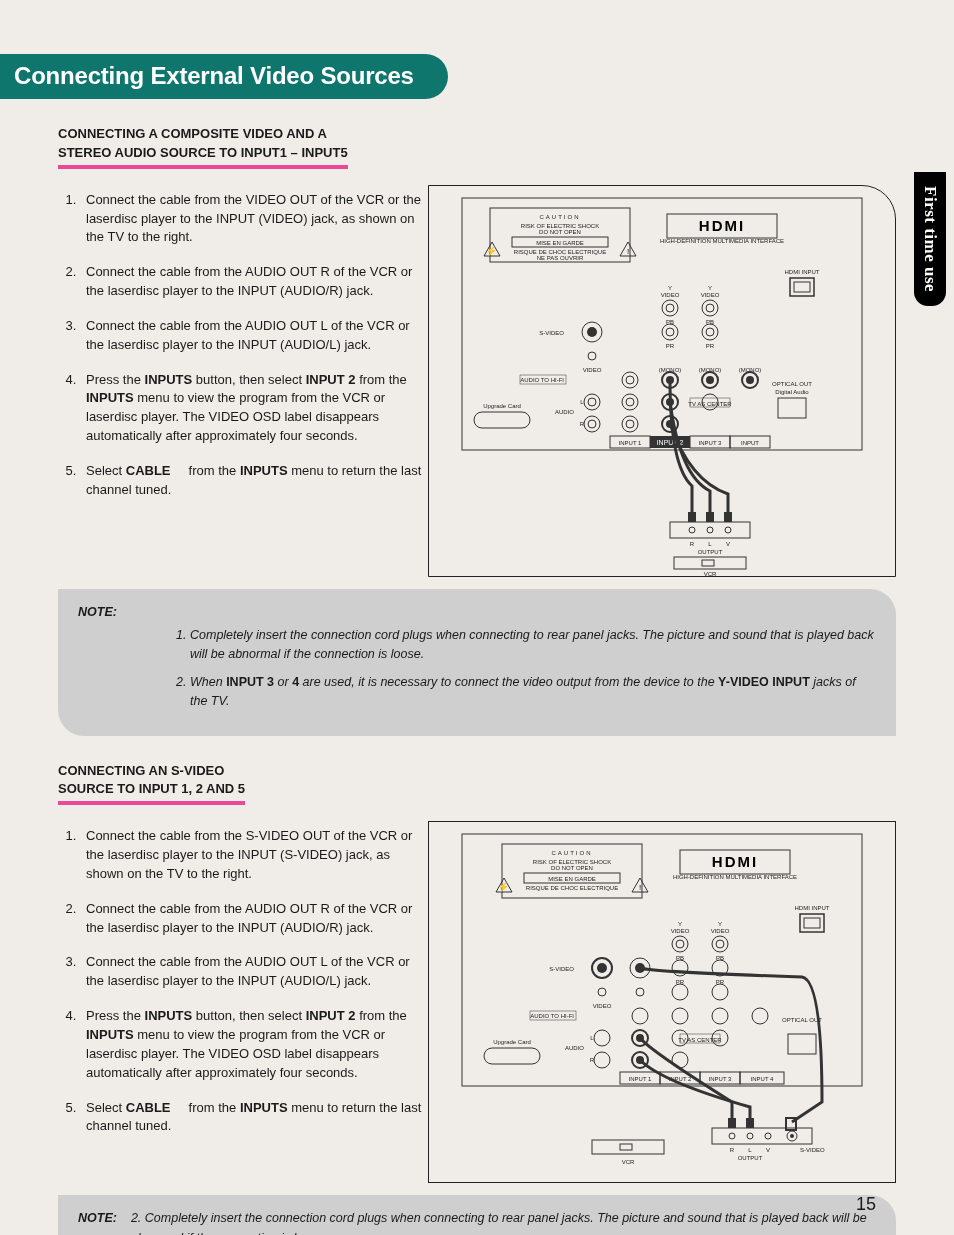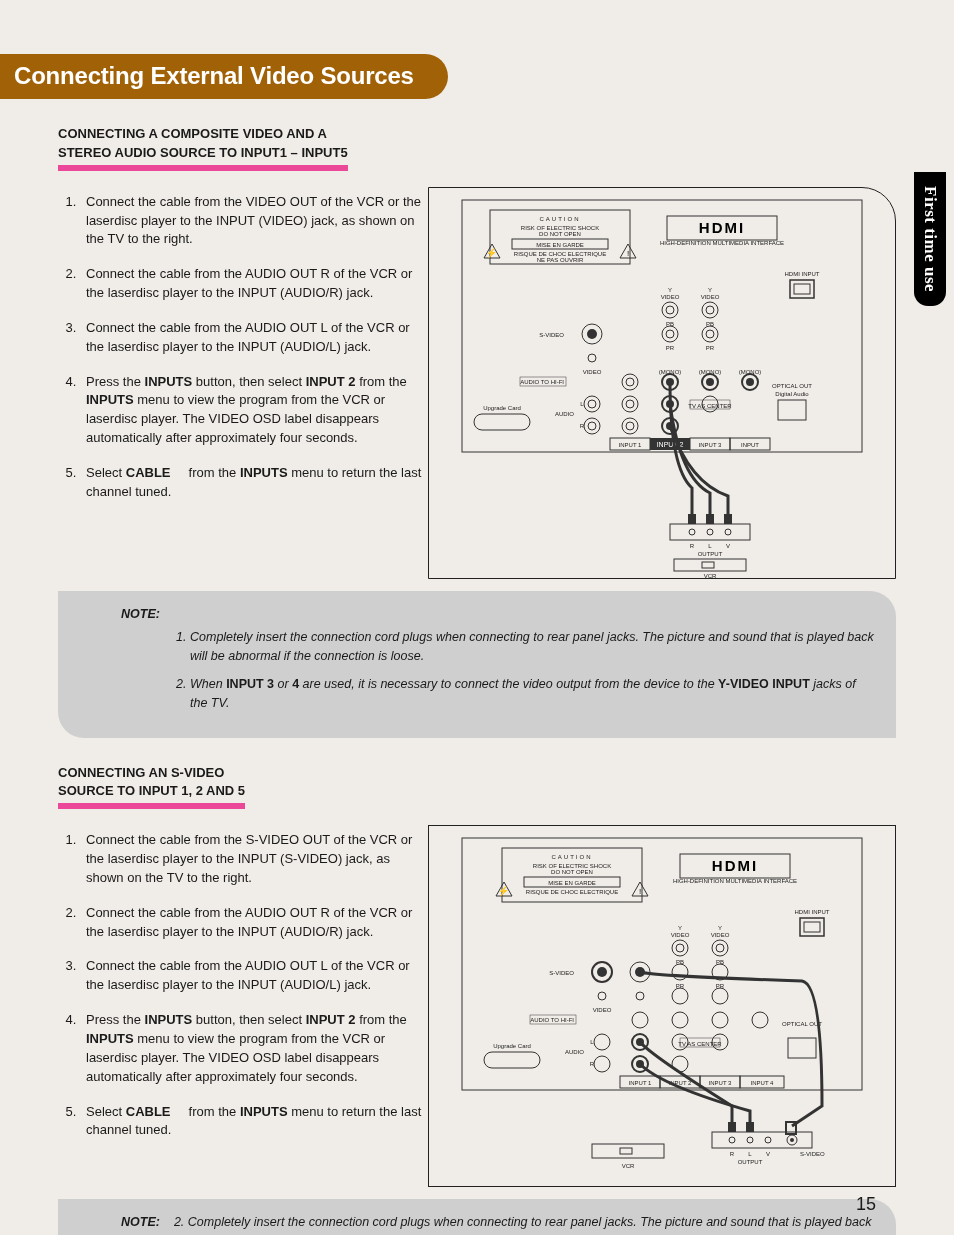--- a/index.html
+++ b/index.html
@@ -10,21 +10,21 @@
     color: #1a1a1a;
     width: 954px;
     height: 1235px;
     position: relative;
   }
   .page {
     padding: 54px 58px 40px 58px;
     position: relative;
   }
   .title-bar {
-    background: #a16207;
+    background: #0f766e;
     color: #fff;
     padding: 8px 14px 9px 14px;
     border-radius: 0 28px 28px 0;
     margin-left: -58px;
     margin-right: 8px;
     display: inline-block;
     min-width: 420px;
   }
   .title-bar span {
     font-weight: 900;
@@ -45,21 +45,21 @@
     letter-spacing: 0.5px;
     font-family: "Times New Roman", serif;
   }
   .section-hdr {
     font-weight: 900;
     font-size: 13px;
     margin-top: 26px;
     line-height: 1.45;
   }
   .underline {
-    border-bottom: 6px solid #ec4899;
+    border-bottom: 4px solid #ec4899;
     display: inline-block;
     padding-bottom: 2px;
   }
   .two-col {
     display: flex;
     align-items: flex-start;
     margin-top: 16px;
   }
   .txtcol {
     flex: 0 0 370px;
@@ -97,21 +97,20 @@
     padding: 14px 20px 16px 20px;
     margin-top: 12px;
     font-size: 12.5px;
     line-height: 1.55;
     font-style: italic;
   }
   .note-box .label {
     font-weight: 900;
     font-style: italic;
     margin-right: 8px;
-    margin-left: 43px;
   }
   .note-box ol {
     margin: 4px 0 0 0;
     padding-left: 82px;
   }
   .note-box ol li {
     margin-bottom: 8px;
     margin-left: 30px;
   }
   .note-inline {

